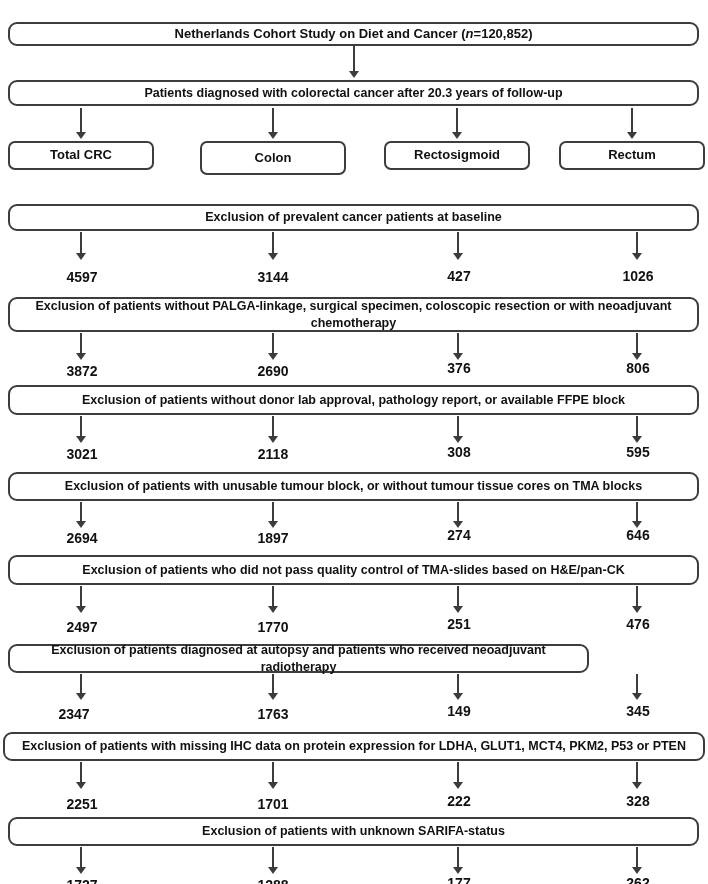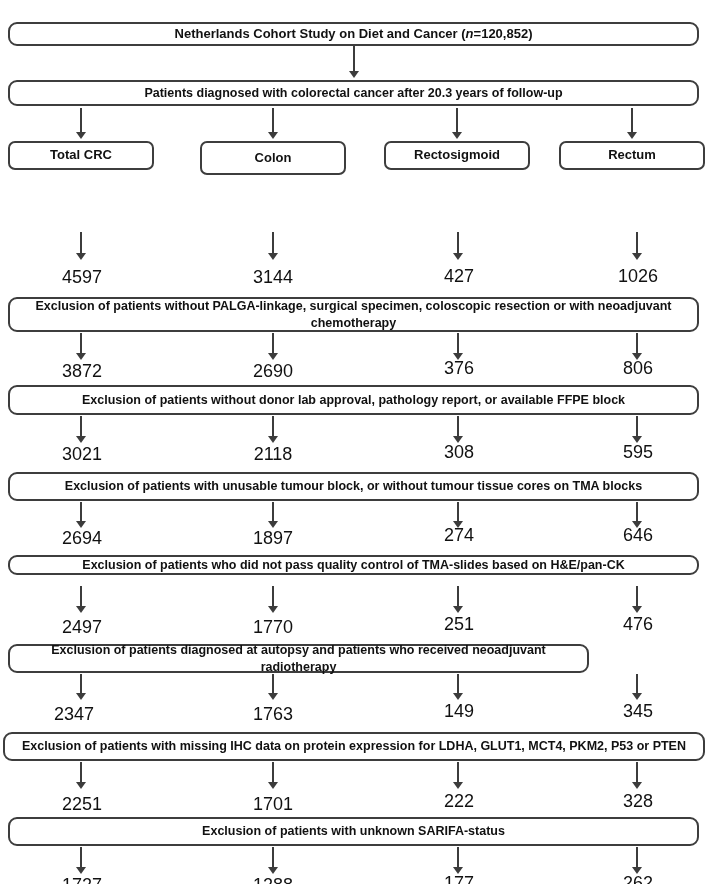--- a/index.html
+++ b/index.html
@@ -12,21 +12,21 @@
     position:absolute;box-sizing:border-box;background:#ffffff;
     border:2px solid #3d3d3d;border-radius:9px;
     display:flex;align-items:center;justify-content:center;
     text-align:center;font-weight:bold;font-size:12.5px;line-height:1.3;
     padding:1px 14px;
   }
   .box.title{font-size:13px;}
   .box.hdr{font-size:13px;border-radius:7px;}
   .num{
     position:absolute;transform:translate(-50%,-50%);
-    font-weight:normal;font-size:18px;white-space:nowrap;
+    font-weight:bold;font-size:14px;white-space:nowrap;
   }
   .arrow{
     position:absolute;transform:translateX(-50%);
     display:flex;flex-direction:column;align-items:center;width:12px;
   }
   .arrow .shaft{width:2px;background:#3c3c3c;flex:1;}
   .arrow .head{
     width:0;height:0;margin-top:-1px;
     border-left:5px solid transparent;border-right:5px solid transparent;
     border-top:7px solid #3c3c3c;
@@ -76,20 +76,23 @@
   <div class="box hdr" style="left:200px;top:127px;width:146px;height:34px">
     <span>Colon</span>
   </div>
   <div class="box hdr" style="left:384px;top:127px;width:146px;height:29px">
     <span>Rectosigmoid</span>
   </div>
   <div class="box hdr" style="left:559px;top:127px;width:146px;height:29px">
     <span>Rectum</span>
   </div>
 
+  <div class="box" style="left:8px;top:190px;width:691px;height:27px">
+    <span>Exclusion of prevalent cancer patients at baseline</span>
+  </div>
   <div class="arrow" style="left:81px;top:218px;height:28px">
       <div class="shaft"></div>
       <div class="head"></div>
     </div>
   <div class="arrow" style="left:273px;top:218px;height:28px">
       <div class="shaft"></div>
       <div class="head"></div>
     </div>
   <div class="arrow" style="left:458px;top:218px;height:28px">
       <div class="shaft"></div>
@@ -169,21 +172,21 @@
     </div>
   <div class="arrow" style="left:637px;top:488px;height:26px">
       <div class="shaft"></div>
       <div class="head"></div>
     </div>
   <div class="num" style="left:82px;top:524px">2694</div>
   <div class="num" style="left:273px;top:524px">1897</div>
   <div class="num" style="left:459px;top:521px">274</div>
   <div class="num" style="left:638px;top:521px">646</div>
 
-  <div class="box" style="left:8px;top:541px;width:691px;height:20px">
+  <div class="box" style="left:8px;top:541px;width:691px;height:30px">
     <span>Exclusion of patients who did not pass quality control of TMA-slides based on H&amp;E/pan-CK</span>
   </div>
   <div class="arrow" style="left:81px;top:572px;height:27px">
       <div class="shaft"></div>
       <div class="head"></div>
     </div>
   <div class="arrow" style="left:273px;top:572px;height:27px">
       <div class="shaft"></div>
       <div class="head"></div>
     </div>

